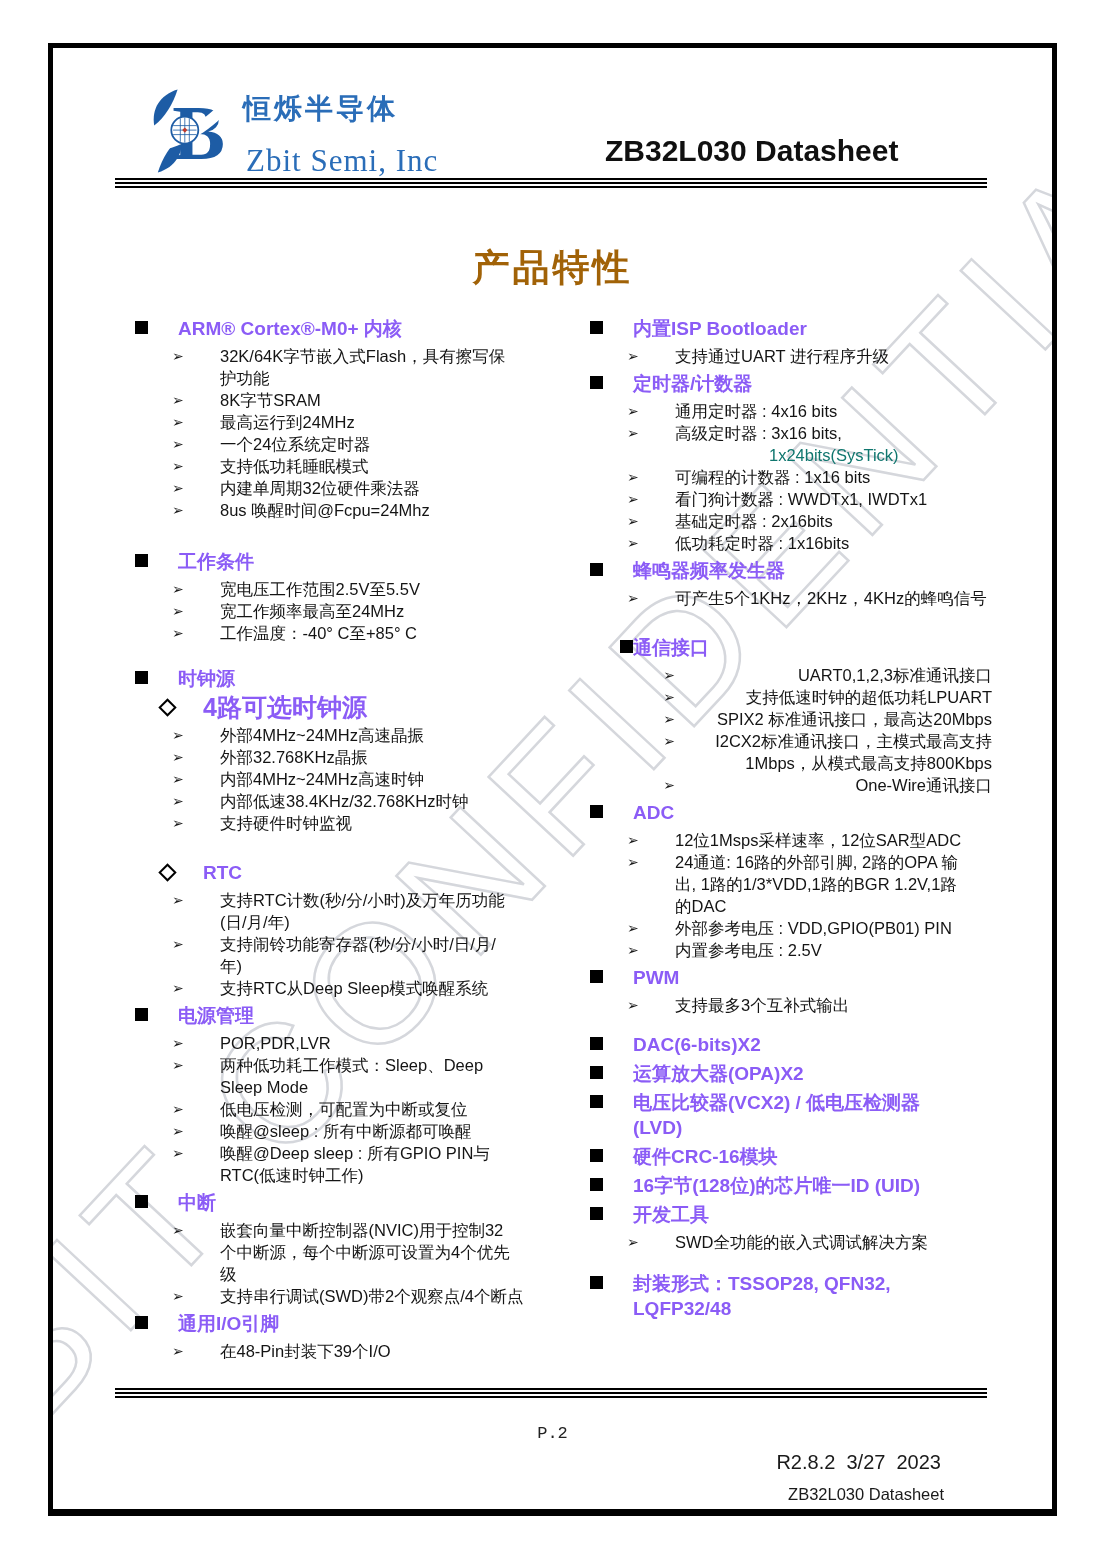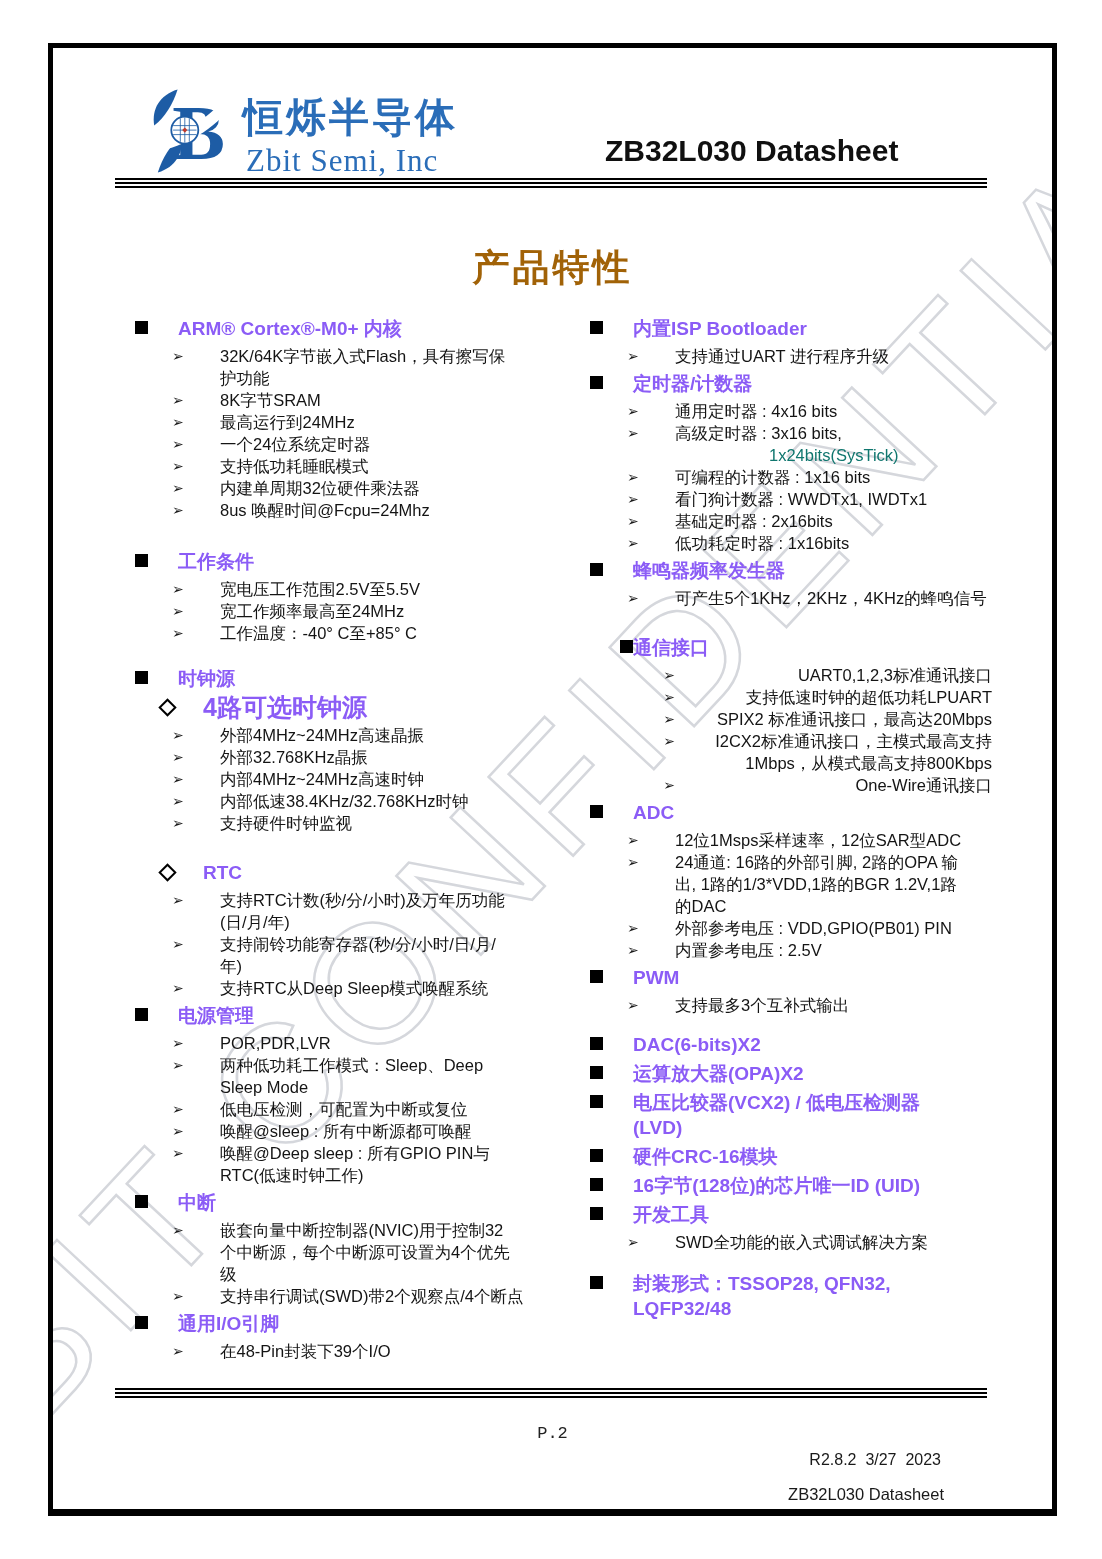--- a/index.html
+++ b/index.html
@@ -6,21 +6,21 @@
   .screen{position:relative;width:1102px;height:1559px;background:#fff;overflow:hidden;
           font-family:"Liberation Sans","DejaVu Sans",sans-serif;color:#111;}
   .page-frame{position:absolute;left:48px;top:43px;width:999px;height:1461px;
               border:5px solid #000;border-bottom-width:7px;background:transparent;}
   .wm-clip{position:absolute;left:53px;top:48px;width:999px;height:1461px;overflow:hidden;}
   .watermark{position:absolute;left:50%;top:51%;transform:translate(-50%,-50%) rotate(-47deg);
              font-size:168px;font-weight:400;letter-spacing:14px;white-space:nowrap;
              color:transparent;-webkit-text-stroke:2.5px #d5d7dc;}
   
   .logo-mark{position:absolute;left:147px;top:87px;width:90px;height:88px;}
-  .logo-cn{position:absolute;left:243px;top:90px;font-size:40px;font-weight:600;
+  .logo-cn{position:absolute;left:243px;top:90px;font-size:28px;font-weight:600;
            letter-spacing:3px;color:var(--brand,#2a6db8);}
   .logo-en{position:absolute;left:246px;top:143px;font-size:31px;letter-spacing:1px;
            font-family:"Liberation Serif","DejaVu Serif",serif;color:var(--brand,#2a6db8);}
   .doc-title{position:absolute;left:605px;top:134px;font-size:30px;font-weight:600;color:#101010;}
   .rule{position:absolute;left:115px;width:872px;height:10px;
         background:linear-gradient(#000 0 2px,#fff 2px 4px,#000 4px 6px,#fff 6px 8px,#000 8px 10px);}
   .rule-top{top:178px;}
   .rule-bottom{top:1388px;}
   .page-title{position:absolute;left:48px;top:243px;width:1009px;text-align:center;
               font-family:"Liberation Serif","DejaVu Serif",serif;font-weight:bold;
@@ -39,21 +39,21 @@
   .sec-title{font-weight:bold;font-size:19px;line-height:25px;color:#8b5cf6;white-space:pre-line;}
   .sec-head.lg .sec-title{font-size:25px;}
   .item{display:flex;padding-left:37px;}
   .arrow{width:48px;flex:none;font-size:14px;line-height:22px;color:#1a1a1a;}
   .item-body{flex:1;}
   .item-text{font-size:16.5px;line-height:22px;white-space:pre-line;color:#141414;}
   .cont{font-size:16.5px;line-height:22px;margin-left:94px;color:#0f766e;}
   
   .page-number{position:absolute;left:48px;top:1424px;width:1009px;text-align:center;
                font-family:Liberation Mono, monospace;font-size:17px;color:#222;}
-  .revision{position:absolute;right:161px;top:1451px;font-size:16px;color:#1a1a1a;white-space:pre;}
+  .revision{position:absolute;right:161px;top:1451px;font-size:20px;color:#1a1a1a;white-space:pre;}
   .footer-doc{position:absolute;right:158px;top:1485px;font-size:16.5px;color:#1a1a1a;}
 </style>
 </head>
 <body>
 
 <div class="screen">
 
   <div class="wm-clip">
     <div class="watermark">ZBIT CONFIDENTIAL</div>
   </div>

